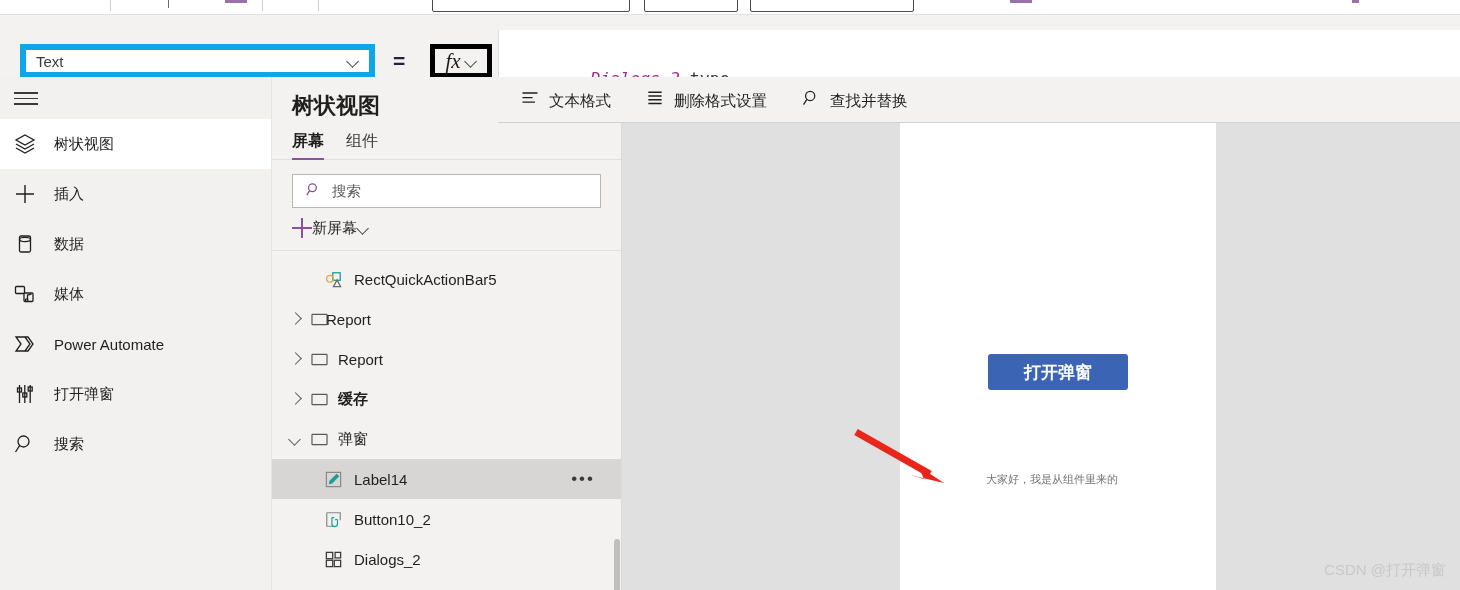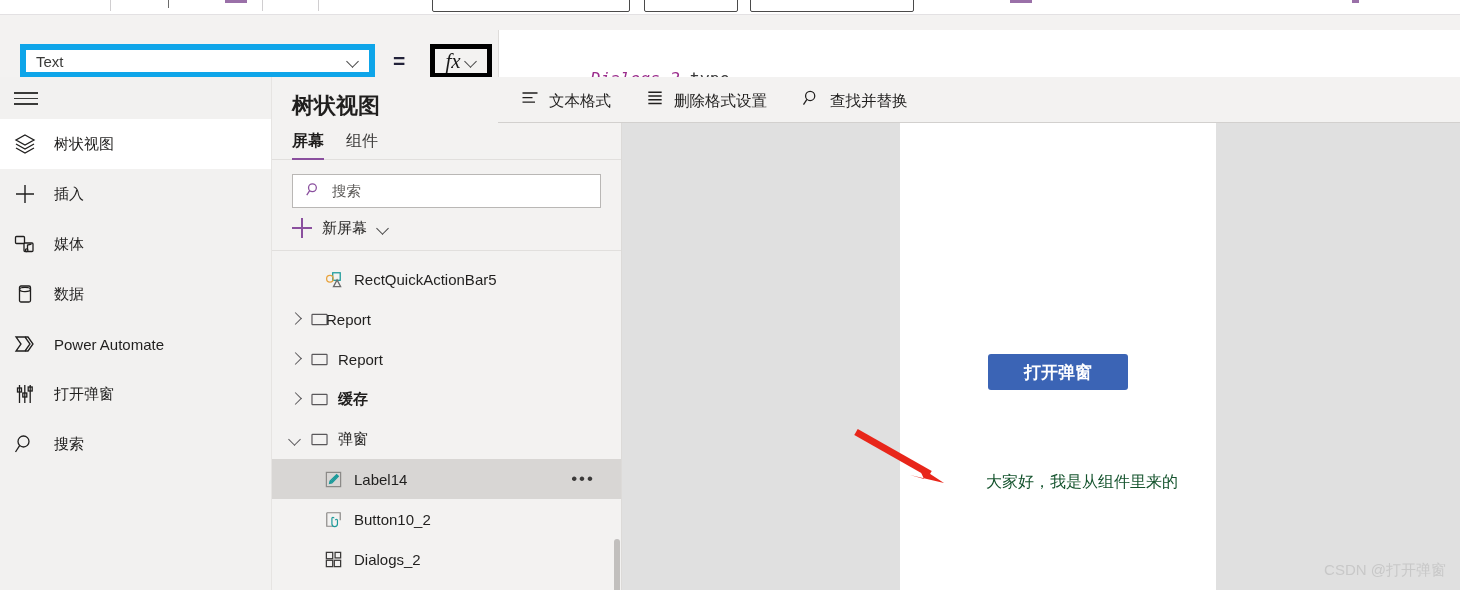--- a/index.html
+++ b/index.html
@@ -124,21 +124,21 @@
     content:""; position:absolute; left:0; right:0; bottom:-1px;
     height:2.5px; background:#8a4f9e;
   }
   .search-wrap { padding:14px 20px 0 20px; }
   .search-box {
     height:34px; background:#ffffff; border:1px solid #b9b7b5;
     display:flex; align-items:center; gap:10px; padding:0 12px;
   }
   .search-box .ph { font-size:14.5px; color:#5a5856; }
   .new-screen {
-    display:flex; align-items:center; gap:10px; padding:10px 0 12px 20px;
+    display:flex; align-items:center; padding:10px 0 12px 20px;
     border-bottom:1px solid #e1dfdd;
   }
   .plus-purple { width:20px; height:20px; position:relative; }
   .plus-purple i { position:absolute; background:#8a4f9e; }
   .plus-purple i:nth-child(1){ left:0; top:9px; width:20px; height:1.8px; }
   .plus-purple i:nth-child(2){ left:9px; top:0; width:1.8px; height:20px; }
   .new-screen .lbl { font-size:15px; color:#201f1e; }
 
   .tree-list { position:relative; padding-top:8px; }
   .tree-row {
@@ -190,21 +190,21 @@
     background:#ffffff;
   }
   .open-dialog-btn {
     position:absolute; left:88px; top:231px; width:140px; height:36px;
     background:#3b64b5; border-radius:3px;
     display:flex; align-items:center; justify-content:center;
     color:#ffffff; font-size:17px; font-weight:700;
   }
   .canvas-label {
     position:absolute; left:86px; top:349px;
-    font-size:16px; color:#14532d; white-space:nowrap;
+    font-size:11px; color:#737373; white-space:nowrap;
   }
   .arrow-svg { position:absolute; left:230px; top:305px; }
   .watermark {
     position:absolute; right:14px; bottom:10px;
     font-size:15px; color:#c8c8c8; white-space:nowrap;
   }
 </style>
 </head>
 <body>
 
@@ -266,37 +266,37 @@
         <svg width="24" height="24" viewBox="0 0 24 24" stroke="#201f1e" stroke-width="1.4">
             <path d="M12 3 V21 M3 12 H21"></path>
           </svg>
       </span>
       <span class="rail-label">插入</span>
     </div>
 
     <div class="rail-item">
       <span class="rail-icon">
         <svg width="24" height="24" viewBox="0 0 24 24" fill="none" stroke="#201f1e" stroke-width="1.3">
+          <rect x="6.5" y="4" width="11" height="16" rx="1.5"></rect>
+            <ellipse cx="12" cy="7.5" rx="5.5" ry="2.1"></ellipse>
+        </svg>
+      </span>
+      <span class="rail-label">数据</span>
+    </div>
+
+    <div class="rail-item">
+      <span class="rail-icon">
+        <svg width="24" height="24" viewBox="0 0 24 24" fill="none" stroke="#201f1e" stroke-width="1.3">
           <rect x="2.5" y="4.5" width="9" height="7" rx="1"></rect>
             <rect x="11" y="11" width="9" height="8.5" rx="1"></rect>
           <path d="M14.5 18 V13 L18.5 12.2"></path>
             <circle cx="13.6" cy="18.2" r="1.3"></circle>
         </svg>
       </span>
       <span class="rail-label">媒体</span>
-    </div>
-
-    <div class="rail-item">
-      <span class="rail-icon">
-        <svg width="24" height="24" viewBox="0 0 24 24" fill="none" stroke="#201f1e" stroke-width="1.3">
-          <rect x="6.5" y="4" width="11" height="16" rx="1.5"></rect>
-            <ellipse cx="12" cy="7.5" rx="5.5" ry="2.1"></ellipse>
-        </svg>
-      </span>
-      <span class="rail-label">数据</span>
     </div>
 
     <div class="rail-item">
       <span class="rail-icon">
         <svg width="24" height="24" viewBox="0 0 24 24" fill="none" stroke="#201f1e" stroke-width="1.3">
           <path d="M3 5 H12 L17 12 L12 19 H3 L8 12 Z"></path>
             <path d="M12 5 H15 L20 12 L15 19 H12"></path>
         </svg>
       </span>
       <span class="rail-label">Power Automate</span>

